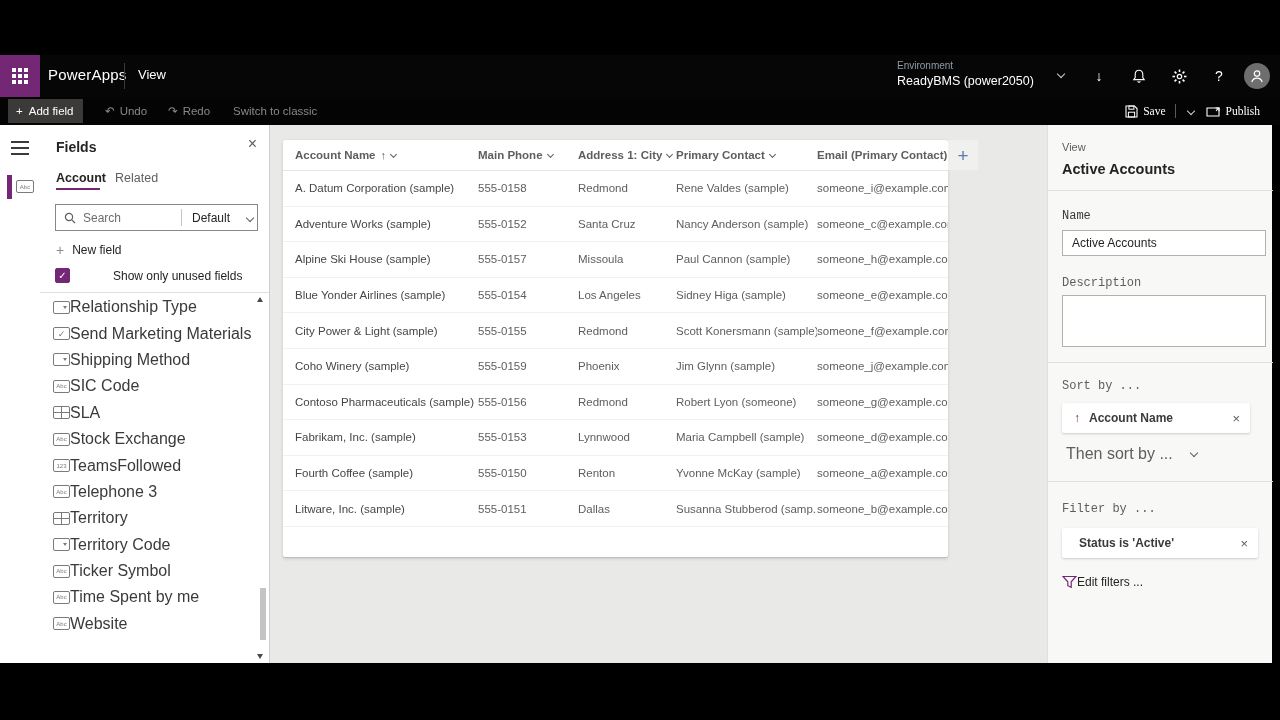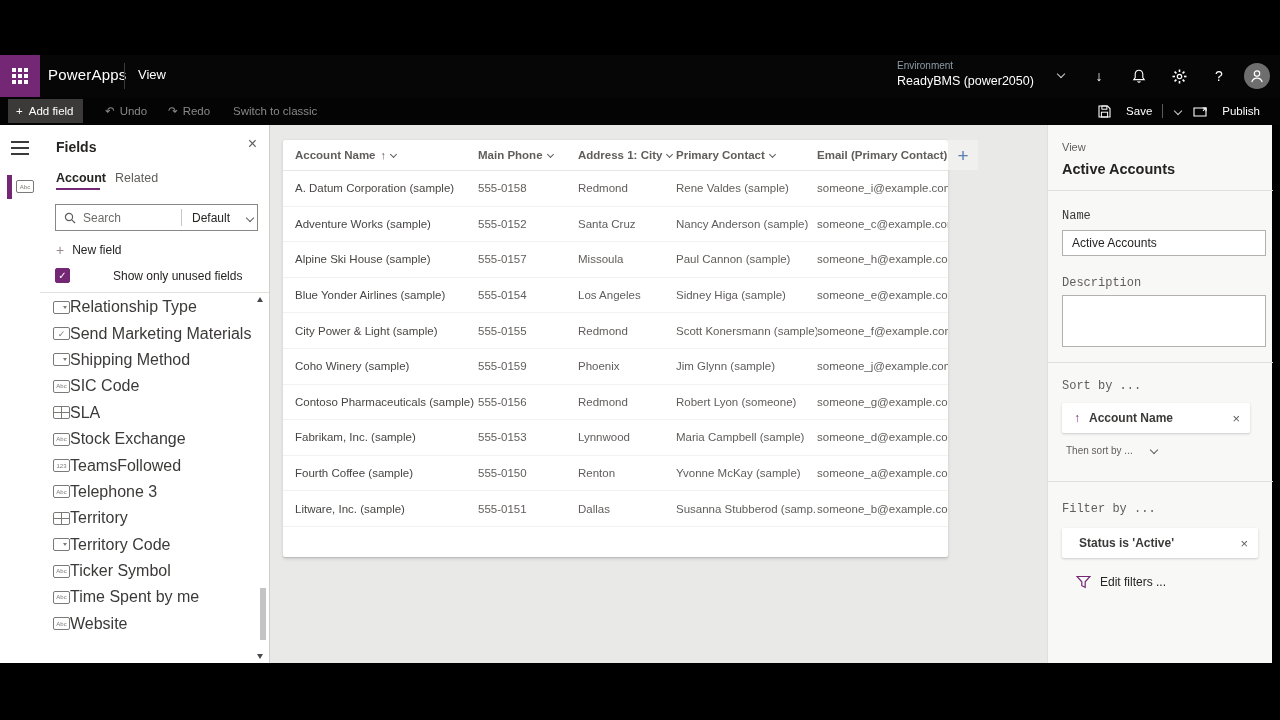--- a/index.html
+++ b/index.html
@@ -21,21 +21,21 @@
   .chev { display:inline-block; width:6px; height:6px; border-right:1.4px solid currentColor; border-bottom:1.4px solid currentColor; transform:rotate(45deg); }
   .env-chev { position:absolute; left:1058px; top:16px; color:#d0d0d0; }
   .hdr-icon { position:absolute; top:0; height:42px; width:34px; display:flex; align-items:center; justify-content:center; color:#fff; font-size:14px; cursor:pointer; }
   .avatar { position:absolute; right:10px; top:8px; width:26px; height:26px; border-radius:50%; background:#6e6e6e; display:flex; align-items:center; justify-content:center; cursor:pointer; }
 
   
   .command-bar { position:absolute; left:0; top:97px; width:1280px; height:28px; background:#040404; }
   .cmd-chip { position:absolute; left:8px; top:2px; height:24px; padding:0 10px 0 8px; background:#3b3a39; color:#fff; font-size:11.5px; display:flex; align-items:center; gap:6px; cursor:pointer; }
   .cmd-btn { position:absolute; top:0; height:28px; display:flex; align-items:center; gap:5px; color:#8a8886; font-size:11.5px; cursor:pointer; }
   .cmd-right { position:absolute; right:20px; top:0; height:28px; display:flex; align-items:center; gap:10px; color:#fff; font-size:11.5px; }
-  .cmd-right .grp { display:flex; align-items:center; gap:15px; cursor:pointer; }
+  .cmd-right .grp { display:flex; align-items:center; gap:5px; cursor:pointer;font-family:Liberation Serif, serif; }
   .cmd-sep { width:1px; height:14px; background:#5a5a5a; }
   .cmd-chev { color:#cfcfcf; margin:0 2px; }
 
   
   .workspace { position:absolute; left:0; top:125px; width:1272px; height:538px; background:#e9e9e8; }
 
   
   .left-rail { position:absolute; left:0; top:0; width:40px; height:538px; background:#fff; }
   .hamburger { position:absolute; left:11px; top:16px; width:18px; cursor:pointer; }
   .hamburger span { display:block; height:2px; background:#3b3a39; margin-bottom:4px; }
@@ -97,23 +97,23 @@
   .pp-title { position:absolute; left:14px; top:36px; font-size:14.5px; font-weight:bold; color:#252423; }
   .pp-div { position:absolute; left:0; width:225px; height:1px; background:#e1dfdd; }
   .pp-label { position:absolute; left:14px; font-size:12px; color:#3b3a39;font-family:Liberation Mono, monospace; }
   .pp-label.dim { color:#605e5c; }
   .pp-input { position:absolute; left:14px; width:204px; height:26px; border:1px solid #b3b0ad; background:#fff; font-size:12px; color:#252423; padding:0 9px; font-family:inherit; outline:none; }
   .pp-textarea { position:absolute; left:14px; top:170px; width:204px; height:52px; border:1px solid #b3b0ad; background:#fff; font-size:12px; color:#252423; padding:5px 9px; font-family:inherit; outline:none; resize:none; }
   .pill { position:absolute; left:14px; height:30px; background:#fff; border-radius:2px; box-shadow:0 1px 2.5px rgba(0,0,0,.18); display:flex; align-items:center; cursor:pointer; }
   .pill-x { margin-left:auto; padding:0 10px; color:#605e5c; font-size:13px; cursor:pointer; }
   .sort-pill-arrow { color:#742774; font-size:12px; margin:0 9px 0 12px; }
   .pill-text { font-size:12px; font-weight:bold; color:#3b3a39; }
-  .then-sort { position:absolute; left:18px; top:320px; font-size:10px; color:#605e5c; display:flex; align-items:center; gap:18px; cursor:pointer; }
+  .then-sort { position:absolute; left:18px; top:320px; font-size:16px; color:#605e5c; display:flex; align-items:center; gap:18px; cursor:pointer; }
   .then-sort .chev { color:#605e5c; margin-top:-2px; }
-  .edit-filters { position:absolute; left:28px; top:450px; display:flex; align-items:center; gap:9px; cursor:pointer; }
+  .edit-filters { position:absolute; left:14px; top:450px; display:flex; align-items:center; cursor:pointer; }
   .edit-filters span { font-size:12px; color:#252423; }
 </style>
 </head>
 <body>
 
 <div class="stage">
 
   <header class="app-header">
     <div class="waffle-tile">
       <div class="waffle-grid">

